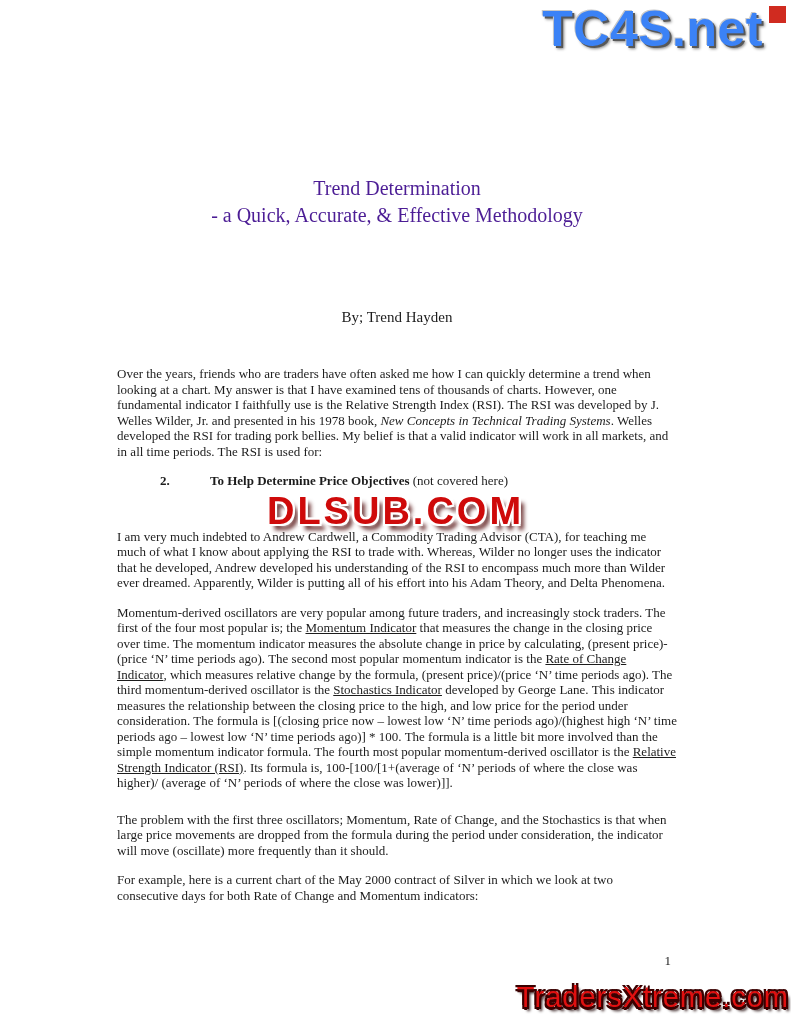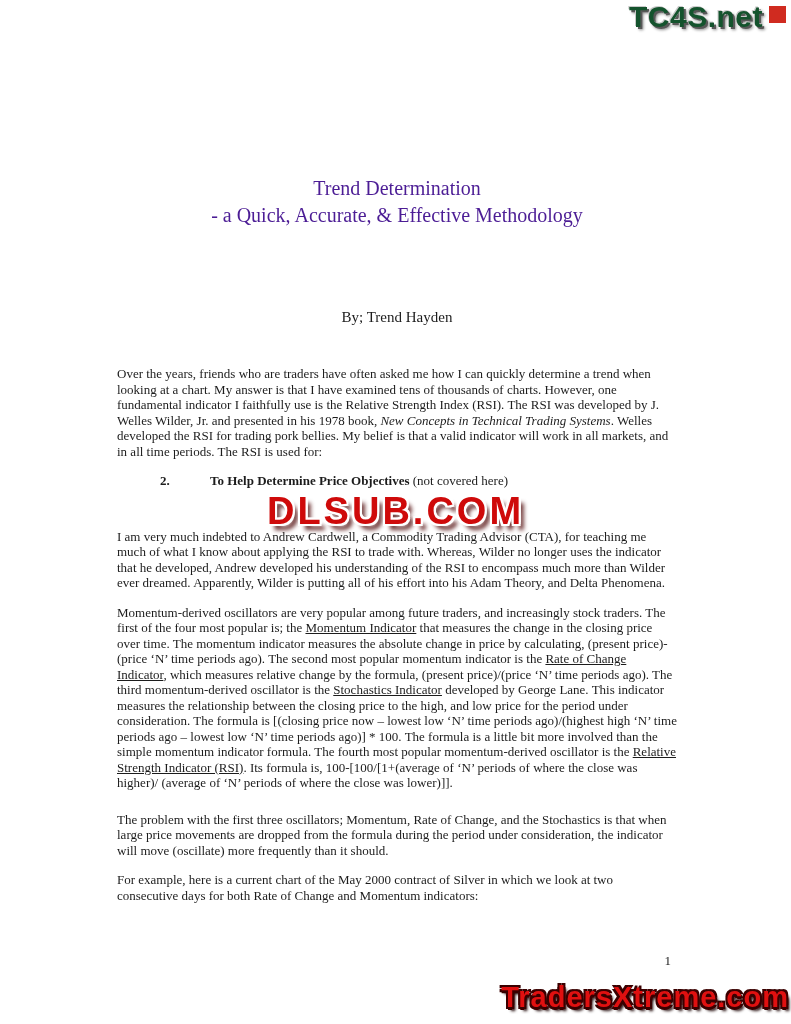--- a/index.html
+++ b/index.html
@@ -60,23 +60,23 @@
     font-size: 13px;
     color: #1c1c1c;
   }
   
   .wm-top {
     position: absolute;
     top: 0px;
     right: 28px;
     font-family: "Liberation Sans", sans-serif;
     font-weight: 700;
-    font-size: 30px;
+    font-size: 50px;
     letter-spacing: 0.5px;
-    color: #14532d;
+    color: #3b82f6;
     text-shadow: -1px -1px 0 #c9c9c9, 2px 2px 0 #585858, 3px 3px 3px #8a8a8a;
     user-select: none;
   }
   .corner-square {
     position: absolute;
     top: 6px;
     right: 5px;
     width: 17px;
     height: 17px;
     background: #d02b20;
@@ -96,21 +96,21 @@
       -2px -2px 0 #fff, 2px -2px 0 #fff, -2px 2px 0 #fff, 2px 2px 0 #fff,
       0 -2px 0 #fff, 0 2px 0 #fff, -2px 0 0 #fff, 2px 0 0 #fff,
       5px 6px 4px rgba(80, 10, 10, 0.85);
     user-select: none;
   }
   .wm-bottom {
     position: absolute;
     top: 981px;
     right: 2px;
     font-family: "Liberation Sans", sans-serif;
-    font-weight: 700;
+    font-weight: 400;
     font-size: 29px;
     letter-spacing: 1px;
     color: #e01010;
     white-space: nowrap;
     text-shadow:
       -2px -2px 0 #3a0000, 2px -2px 0 #3a0000, -2px 2px 0 #3a0000,
       2px 2px 0 #3a0000, 0 3px 0 #3a0000, 3px 4px 3px #1a0000;
     user-select: none;
   }
 </style>

